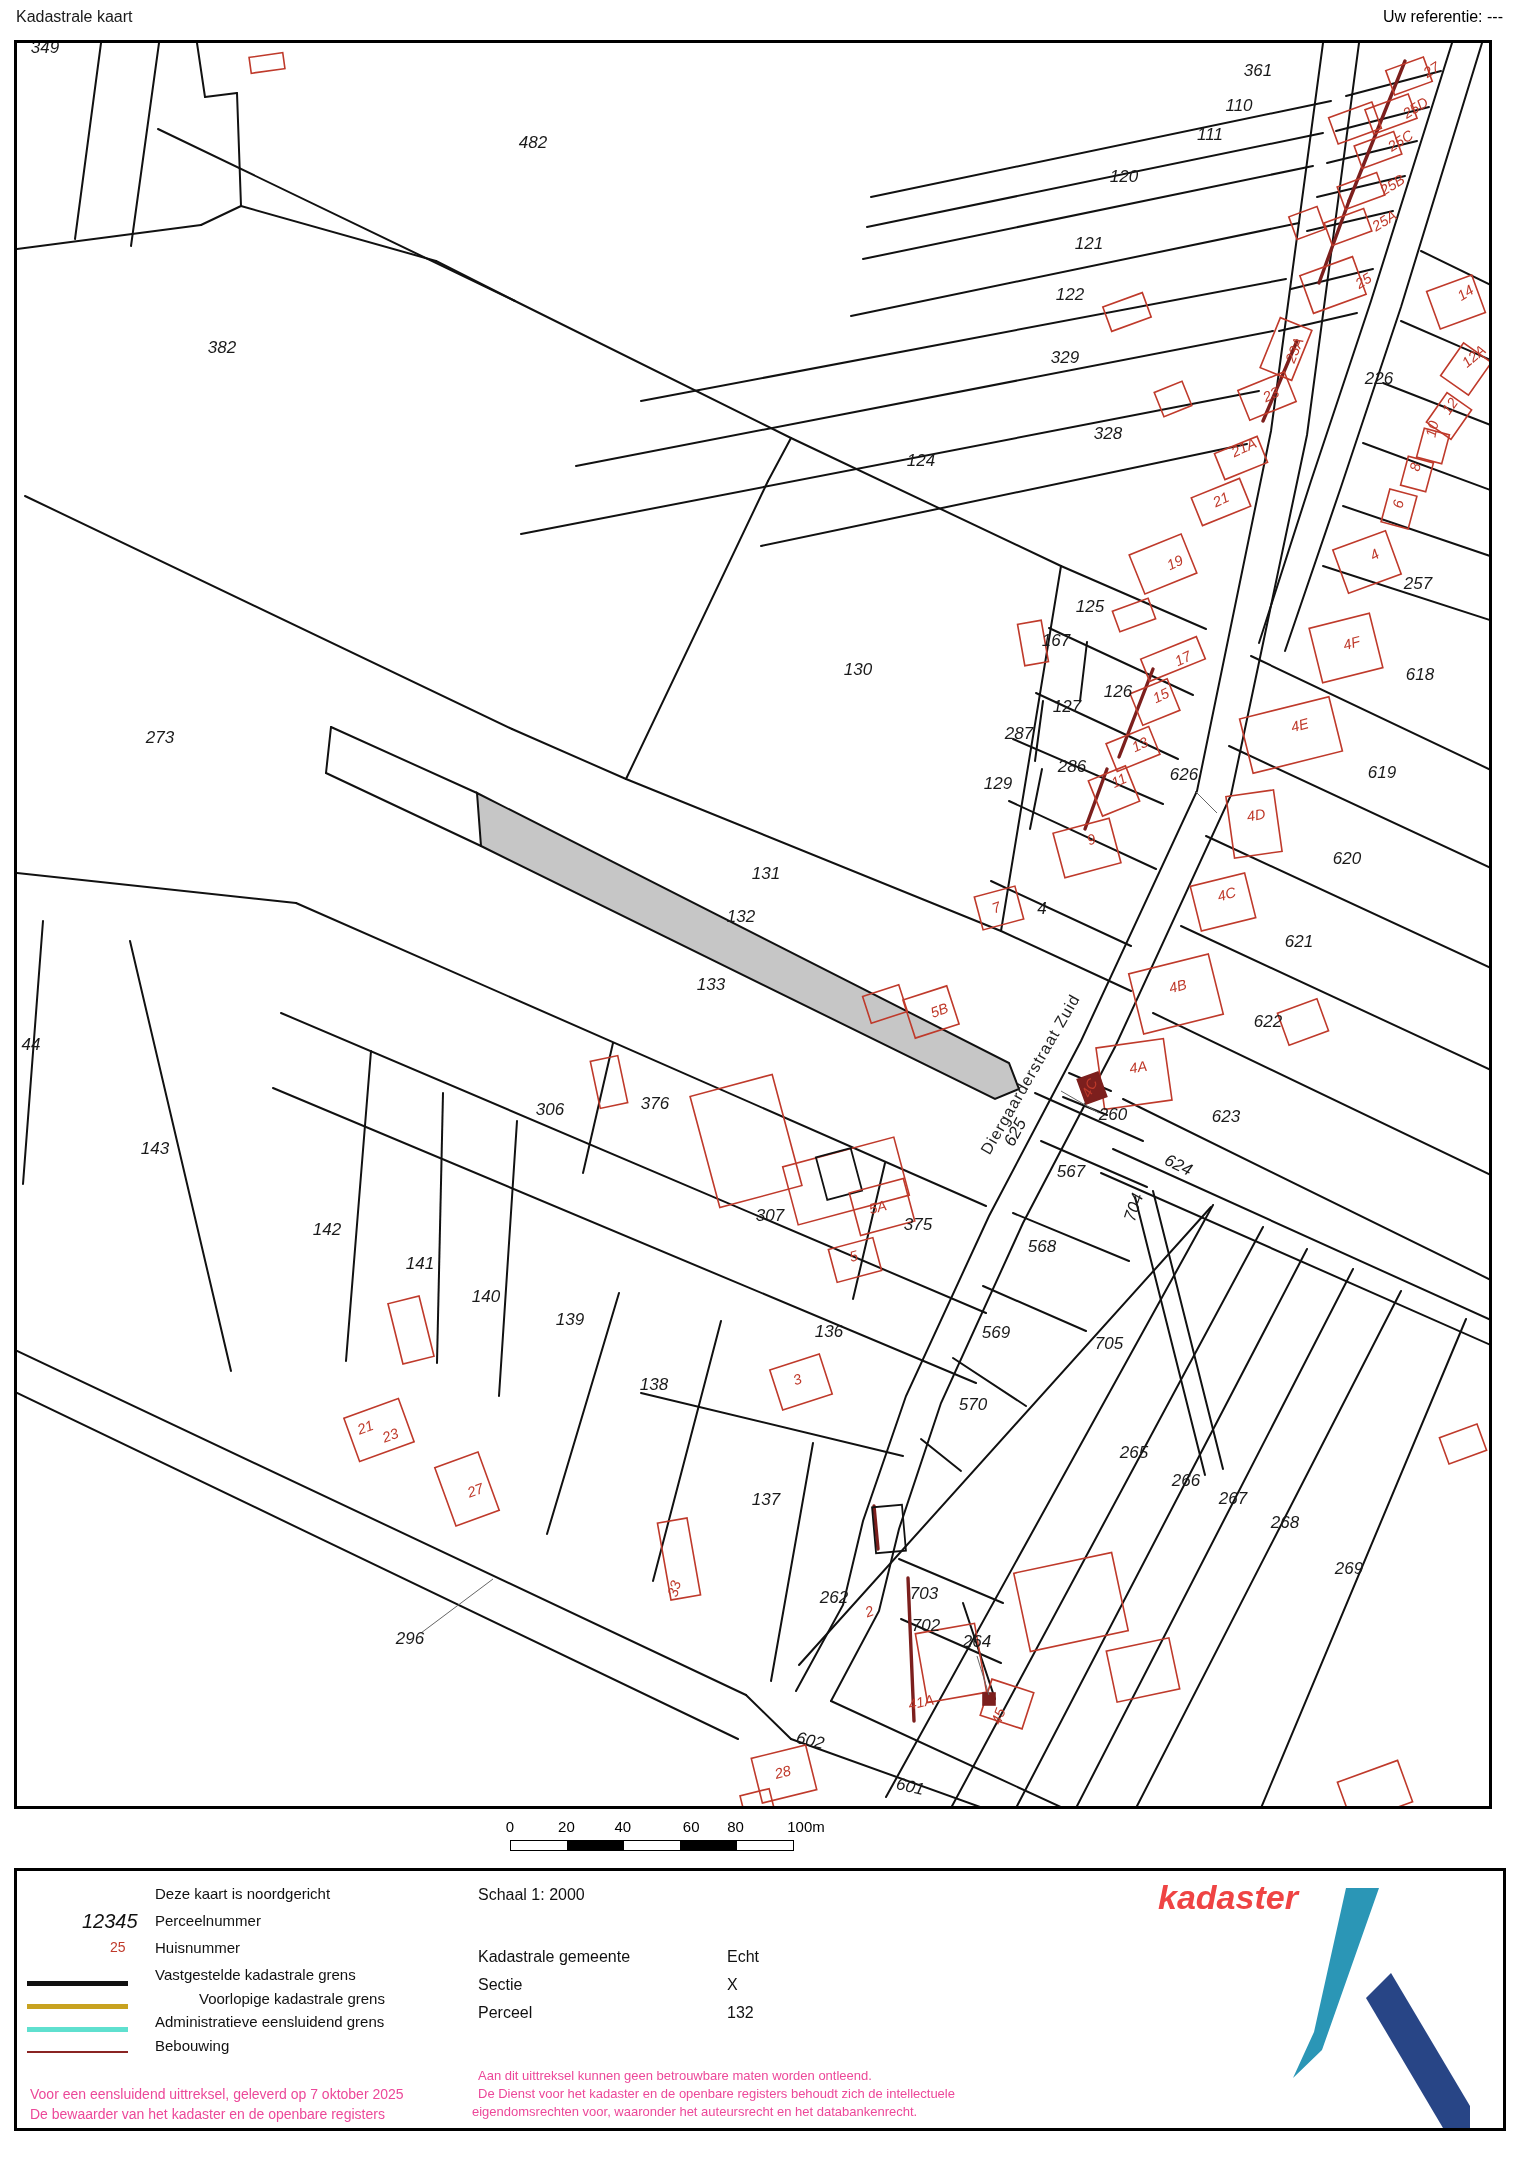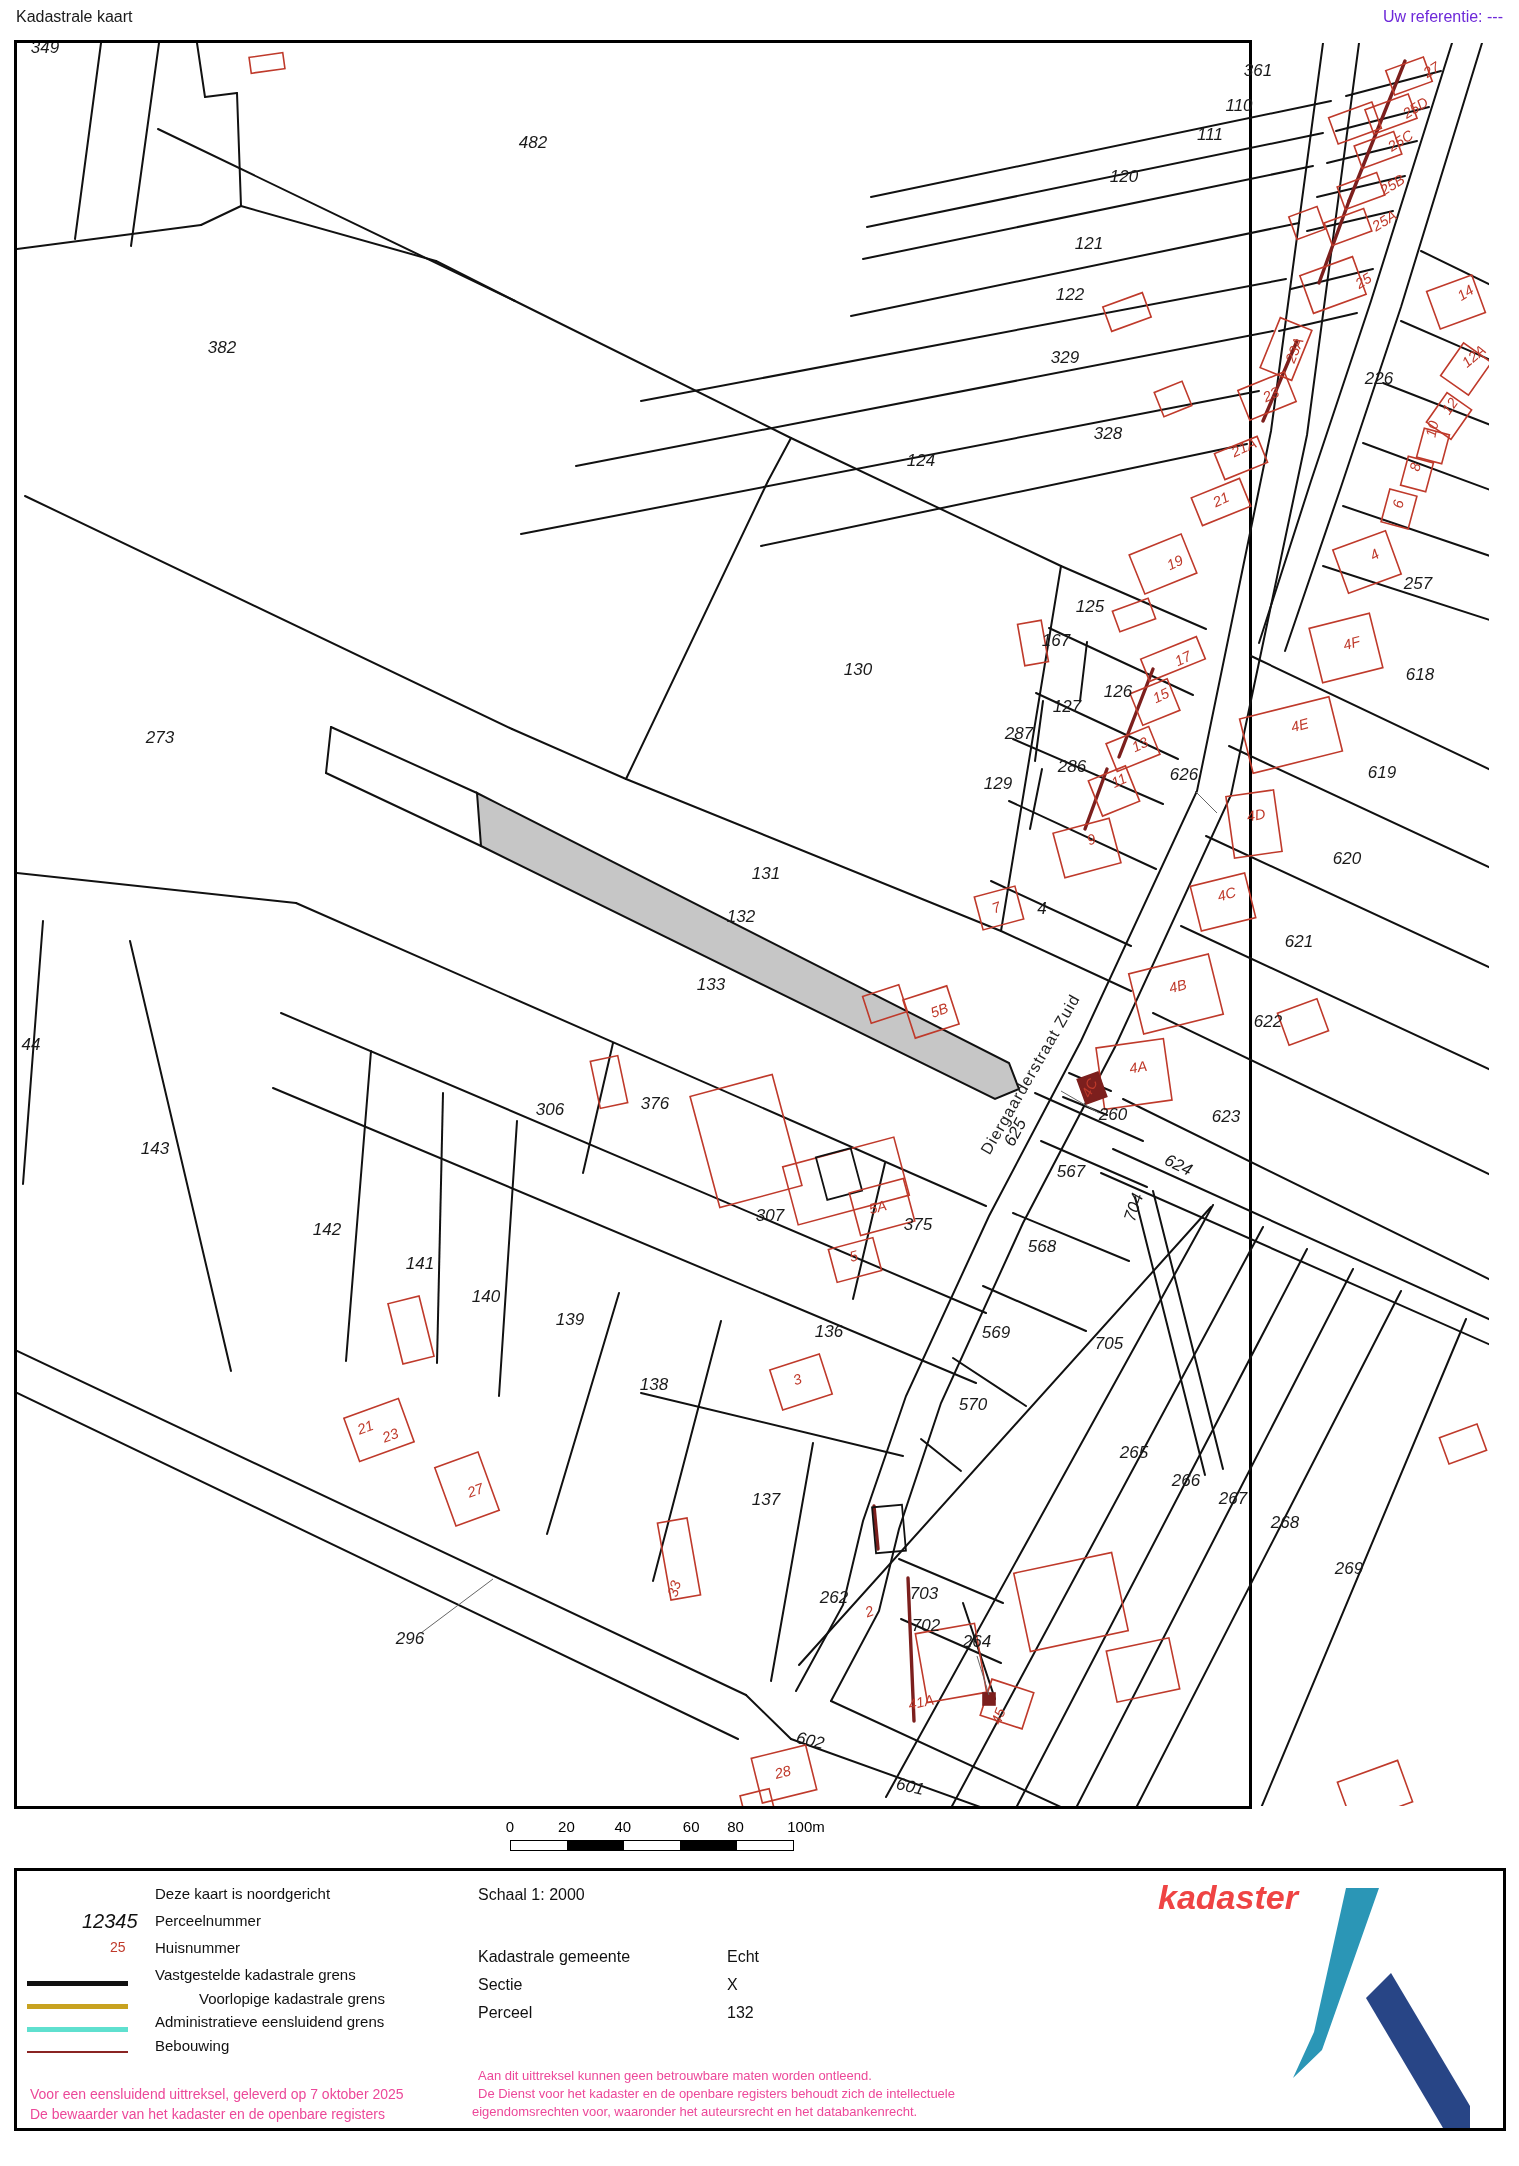--- a/index.html
+++ b/index.html
@@ -1,19 +1,19 @@
 <!DOCTYPE html>
 <html><head>
 <meta charset="utf-8">
 <style>
   html,body{margin:0;padding:0;background:#fff;}
   #page{position:relative;width:1519px;height:2166px;background:#fff;font-family:"Liberation Sans",sans-serif;overflow:hidden;}
   #hdr-title{position:absolute;left:16px;top:8px;font-size:16px;color:#1a1a1a;}
-  #hdr-ref{position:absolute;right:16px;top:8px;font-size:16px;color:#6d28d9;}
-  #map-frame{position:absolute;left:14px;top:40px;width:1238px;height:1769px;border:3px solid #000;background:#fff;box-sizing:border-box;}
+  #hdr-ref{position:absolute;right:16px;top:8px;font-size:16px;color:#000000;}
+  #map-frame{position:absolute;left:14px;top:40px;width:1478px;height:1769px;border:3px solid #000;background:#fff;box-sizing:border-box;}
   #map-svg{position:absolute;left:0;top:0;}
   .pline{stroke:#111;stroke-width:2;fill:none;stroke-linecap:round;}
   .bld{stroke:#bf3a2b;stroke-width:1.6;fill:none;}
   .bldb{stroke:#111;stroke-width:1.8;fill:none;}
   .bldf{stroke:#7c1f1d;stroke-width:1.6;fill:#7c1f1d;}
   .thick{stroke:#7c1f1d;stroke-width:3.4;fill:none;stroke-linecap:round;}
   .leader{stroke:#666;stroke-width:1;fill:none;}
   .plabel{font:italic 17px "Liberation Sans",sans-serif;fill:#1a1a1a;text-anchor:middle;}
   .hlabel{font:italic 14.5px "Liberation Sans",sans-serif;fill:#bf3a2b;text-anchor:middle;}
   .slabel{font:16px "Liberation Sans",sans-serif;fill:#222;text-anchor:middle;letter-spacing:1px;}

